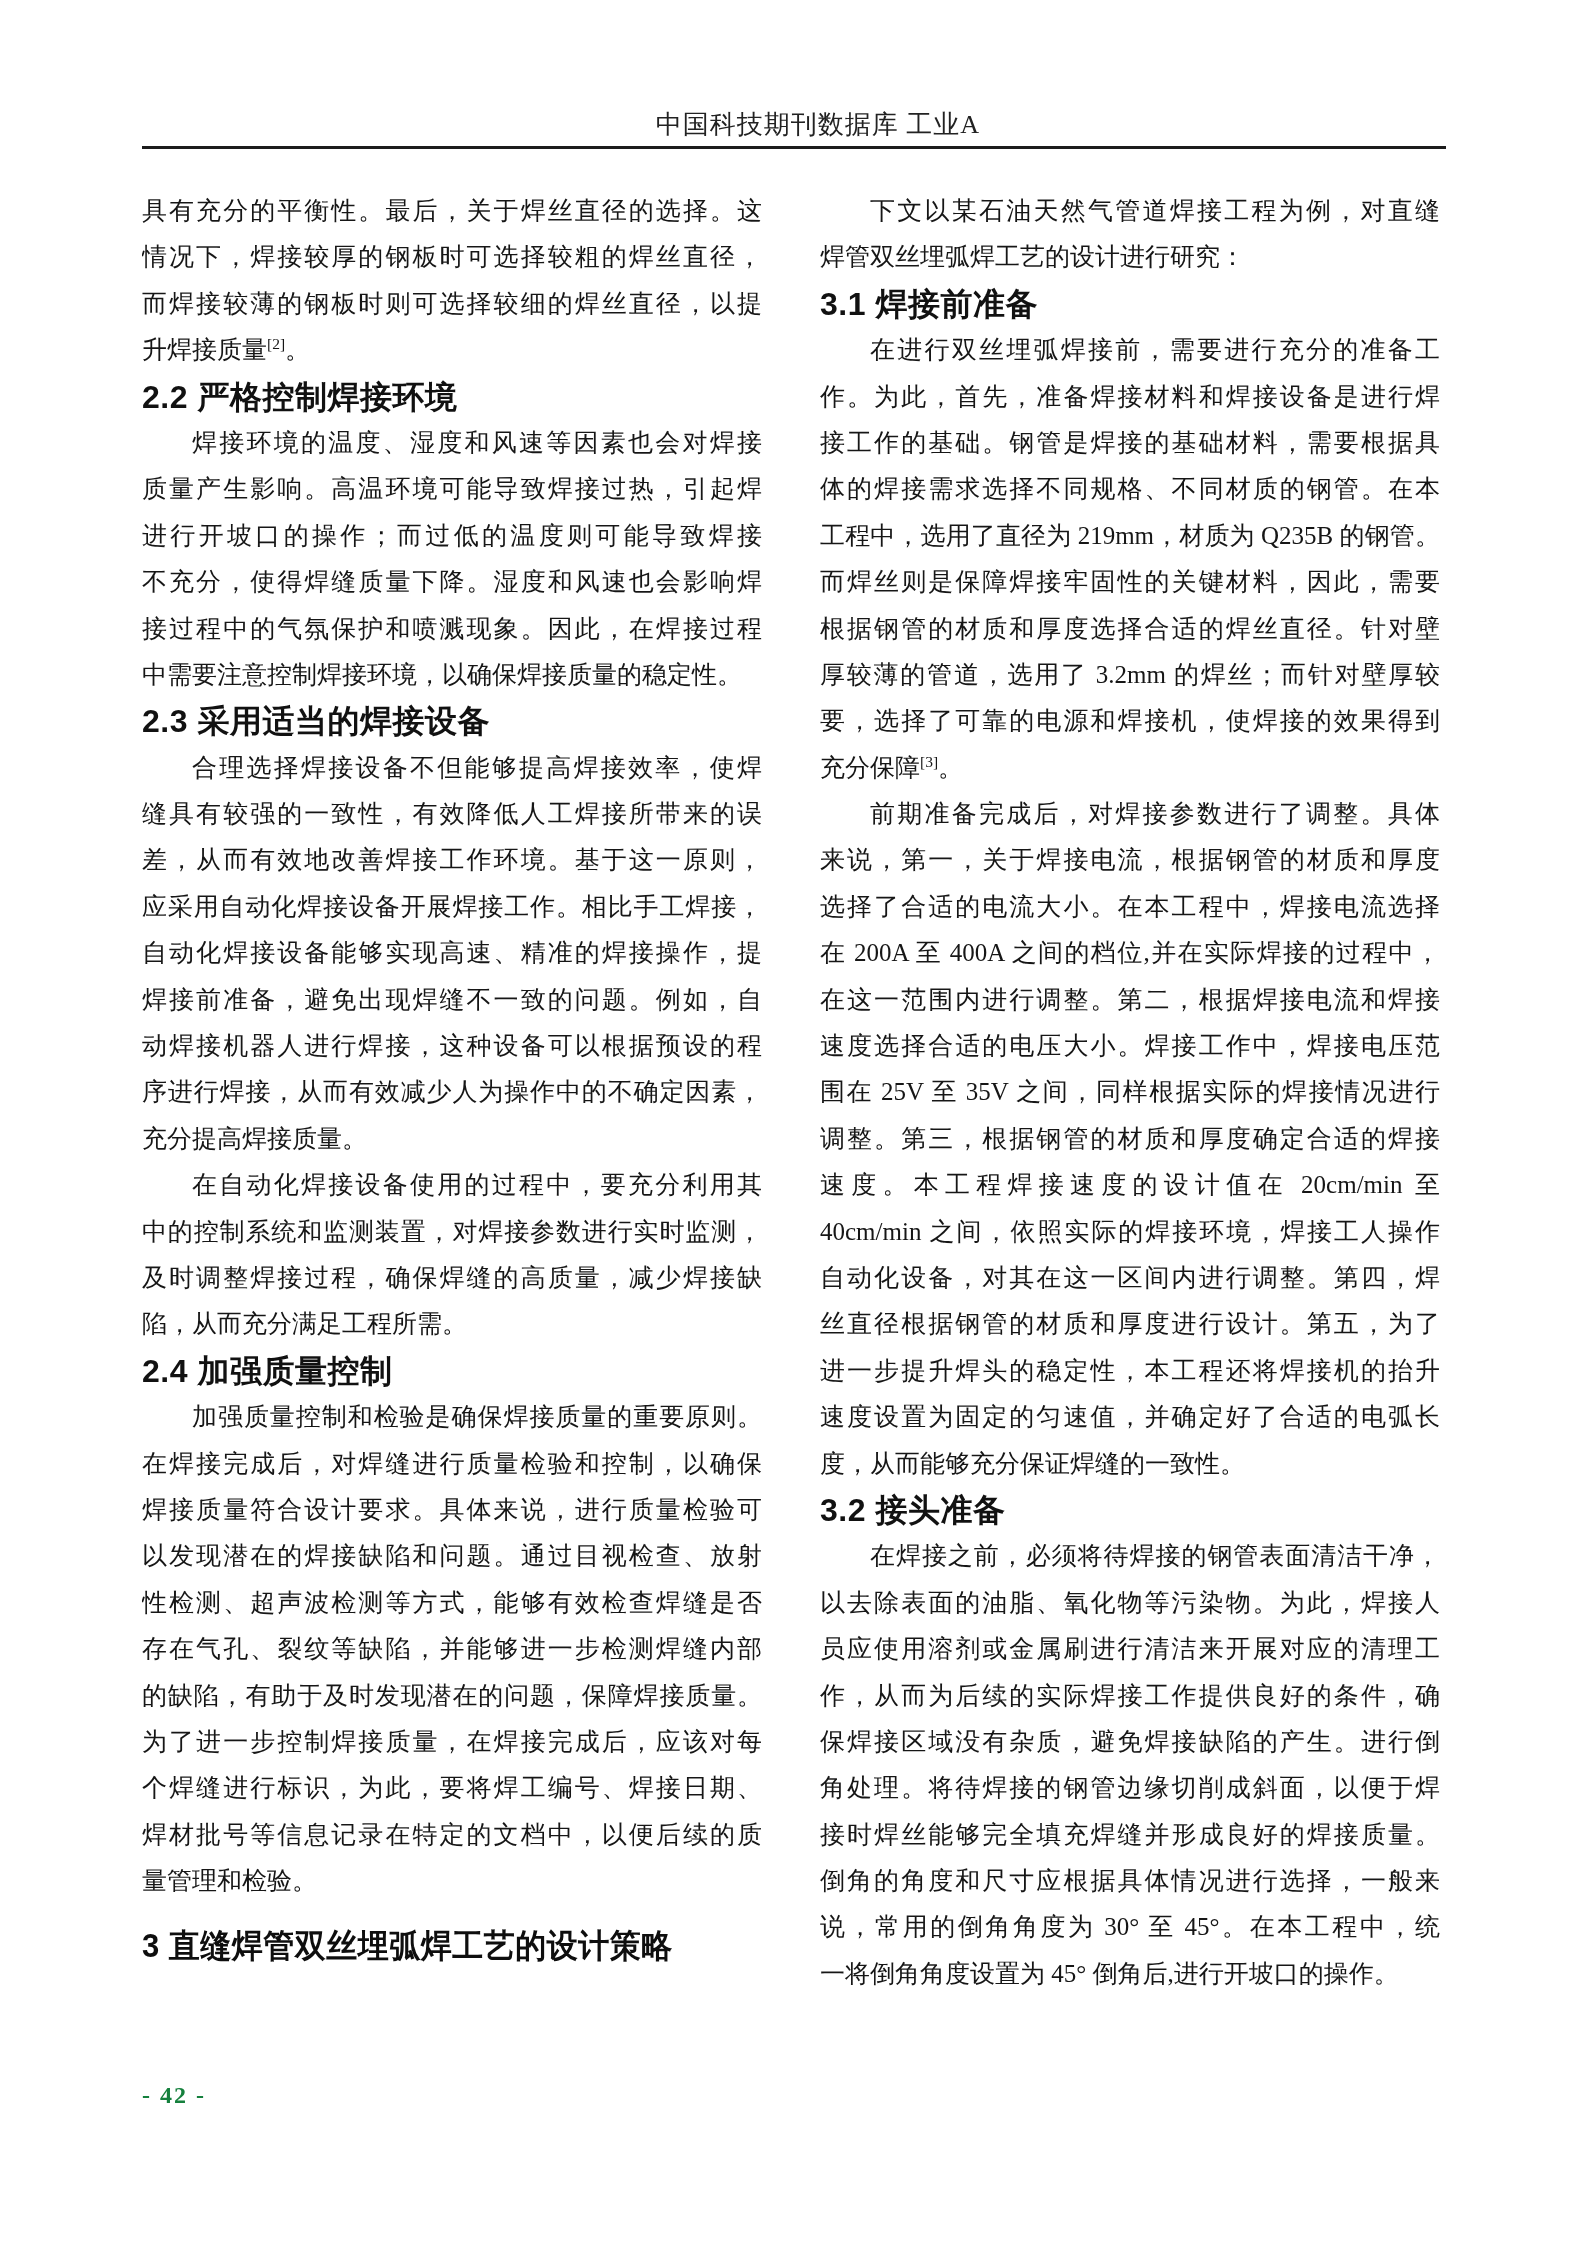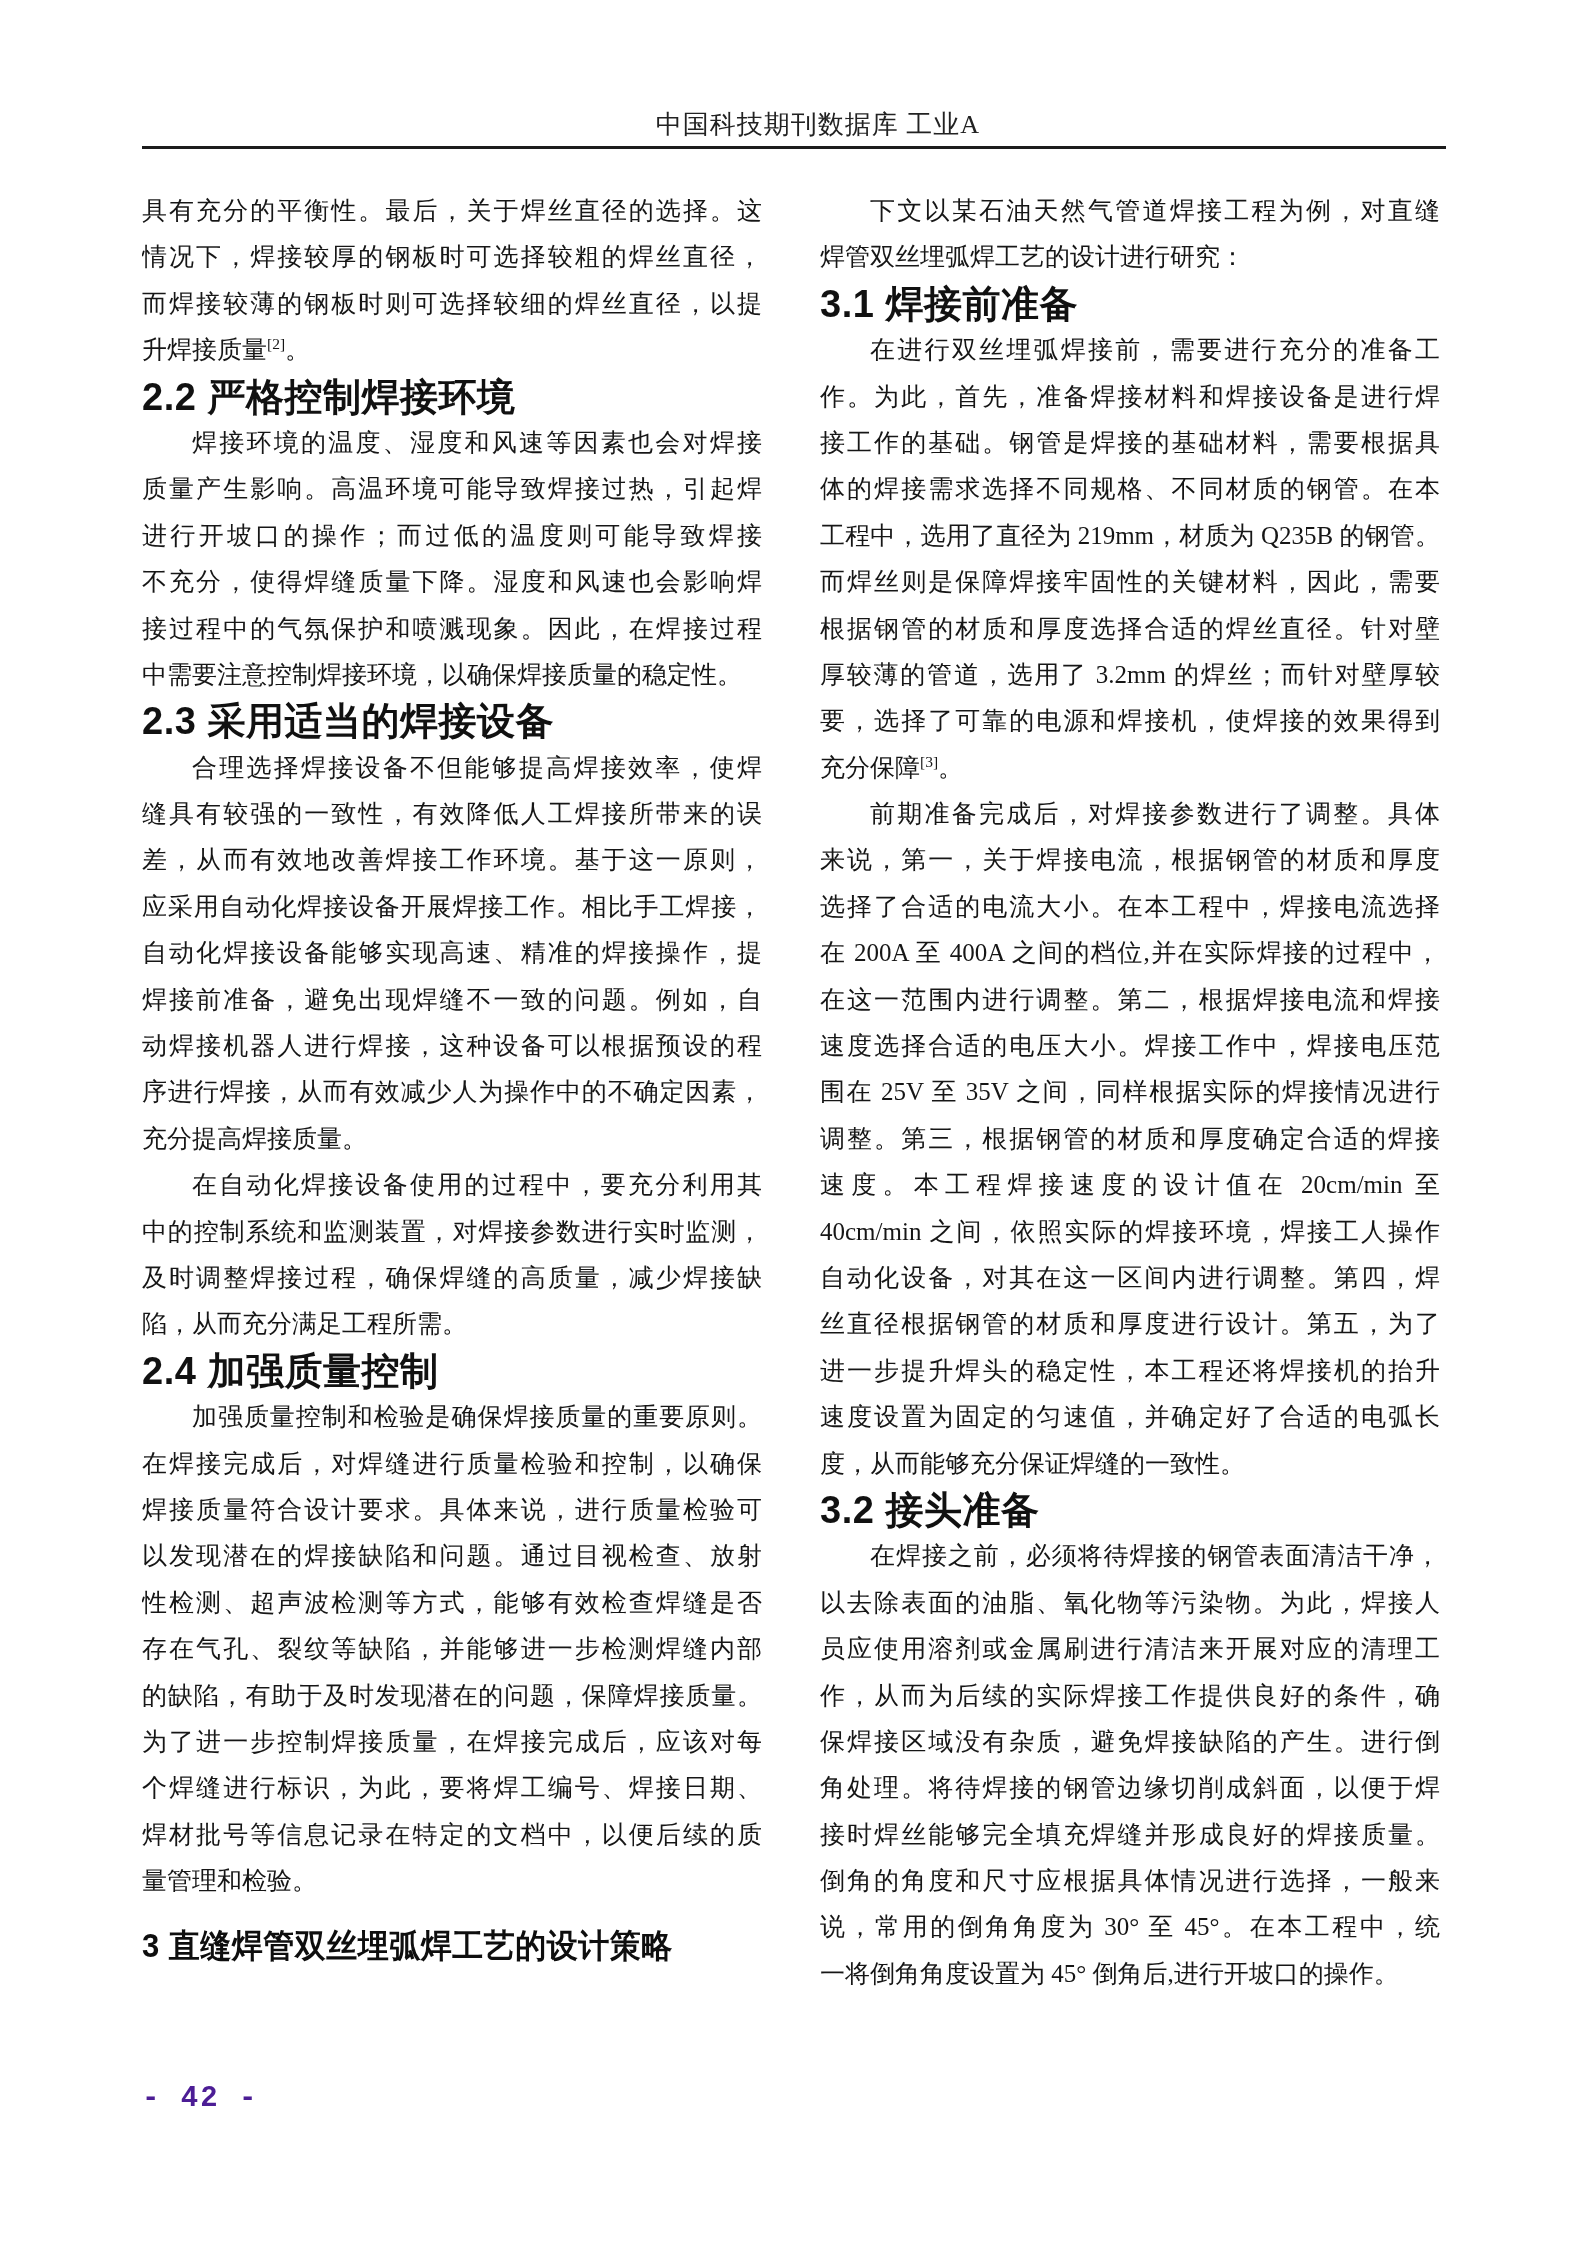--- a/index.html
+++ b/index.html
@@ -52,21 +52,21 @@
   .line.final  { text-align-last: left; }
   .line.indent { text-indent: 50px; }
   .line sup {
     font-size: 0.62em;
     vertical-align: super;
     line-height: 0;
   }
   .h2line {
     font-family: "Liberation Sans", sans-serif;
     font-weight: bold;
-    font-size: 38px;
+    font-size: 32px;
     color: #111111;
     text-align: left;
     text-align-last: left;
     letter-spacing: 0.5px;
   }
   .h1line {
     margin-top: 16px;
     height: 52px;
     line-height: 52px;
     font-family: "Liberation Sans", sans-serif;
@@ -78,25 +78,25 @@
     letter-spacing: 0.5px;
     transform: scaleX(0.94);
     transform-origin: left center;
     white-space: nowrap;
     overflow: visible;
   }
   .page-num {
     position: absolute;
     left: 142px;
     top: 2082px;
-    font-family: Liberation Mono, monospace;
-    font-size: 29px;
+    font-family: Liberation Serif, serif;
+    font-size: 24px;
     font-weight: bold;
     letter-spacing: 2px;
-    color: #4c1d95;
+    color: #15803d;
   }
 </style>
 </head>
 <body>
 
 <div class="page">
   <div class="header-title">中国科技期刊数据库 工业A</div>
   <div class="rule"></div>
   <div class="col" id="col-left">
       <div>

